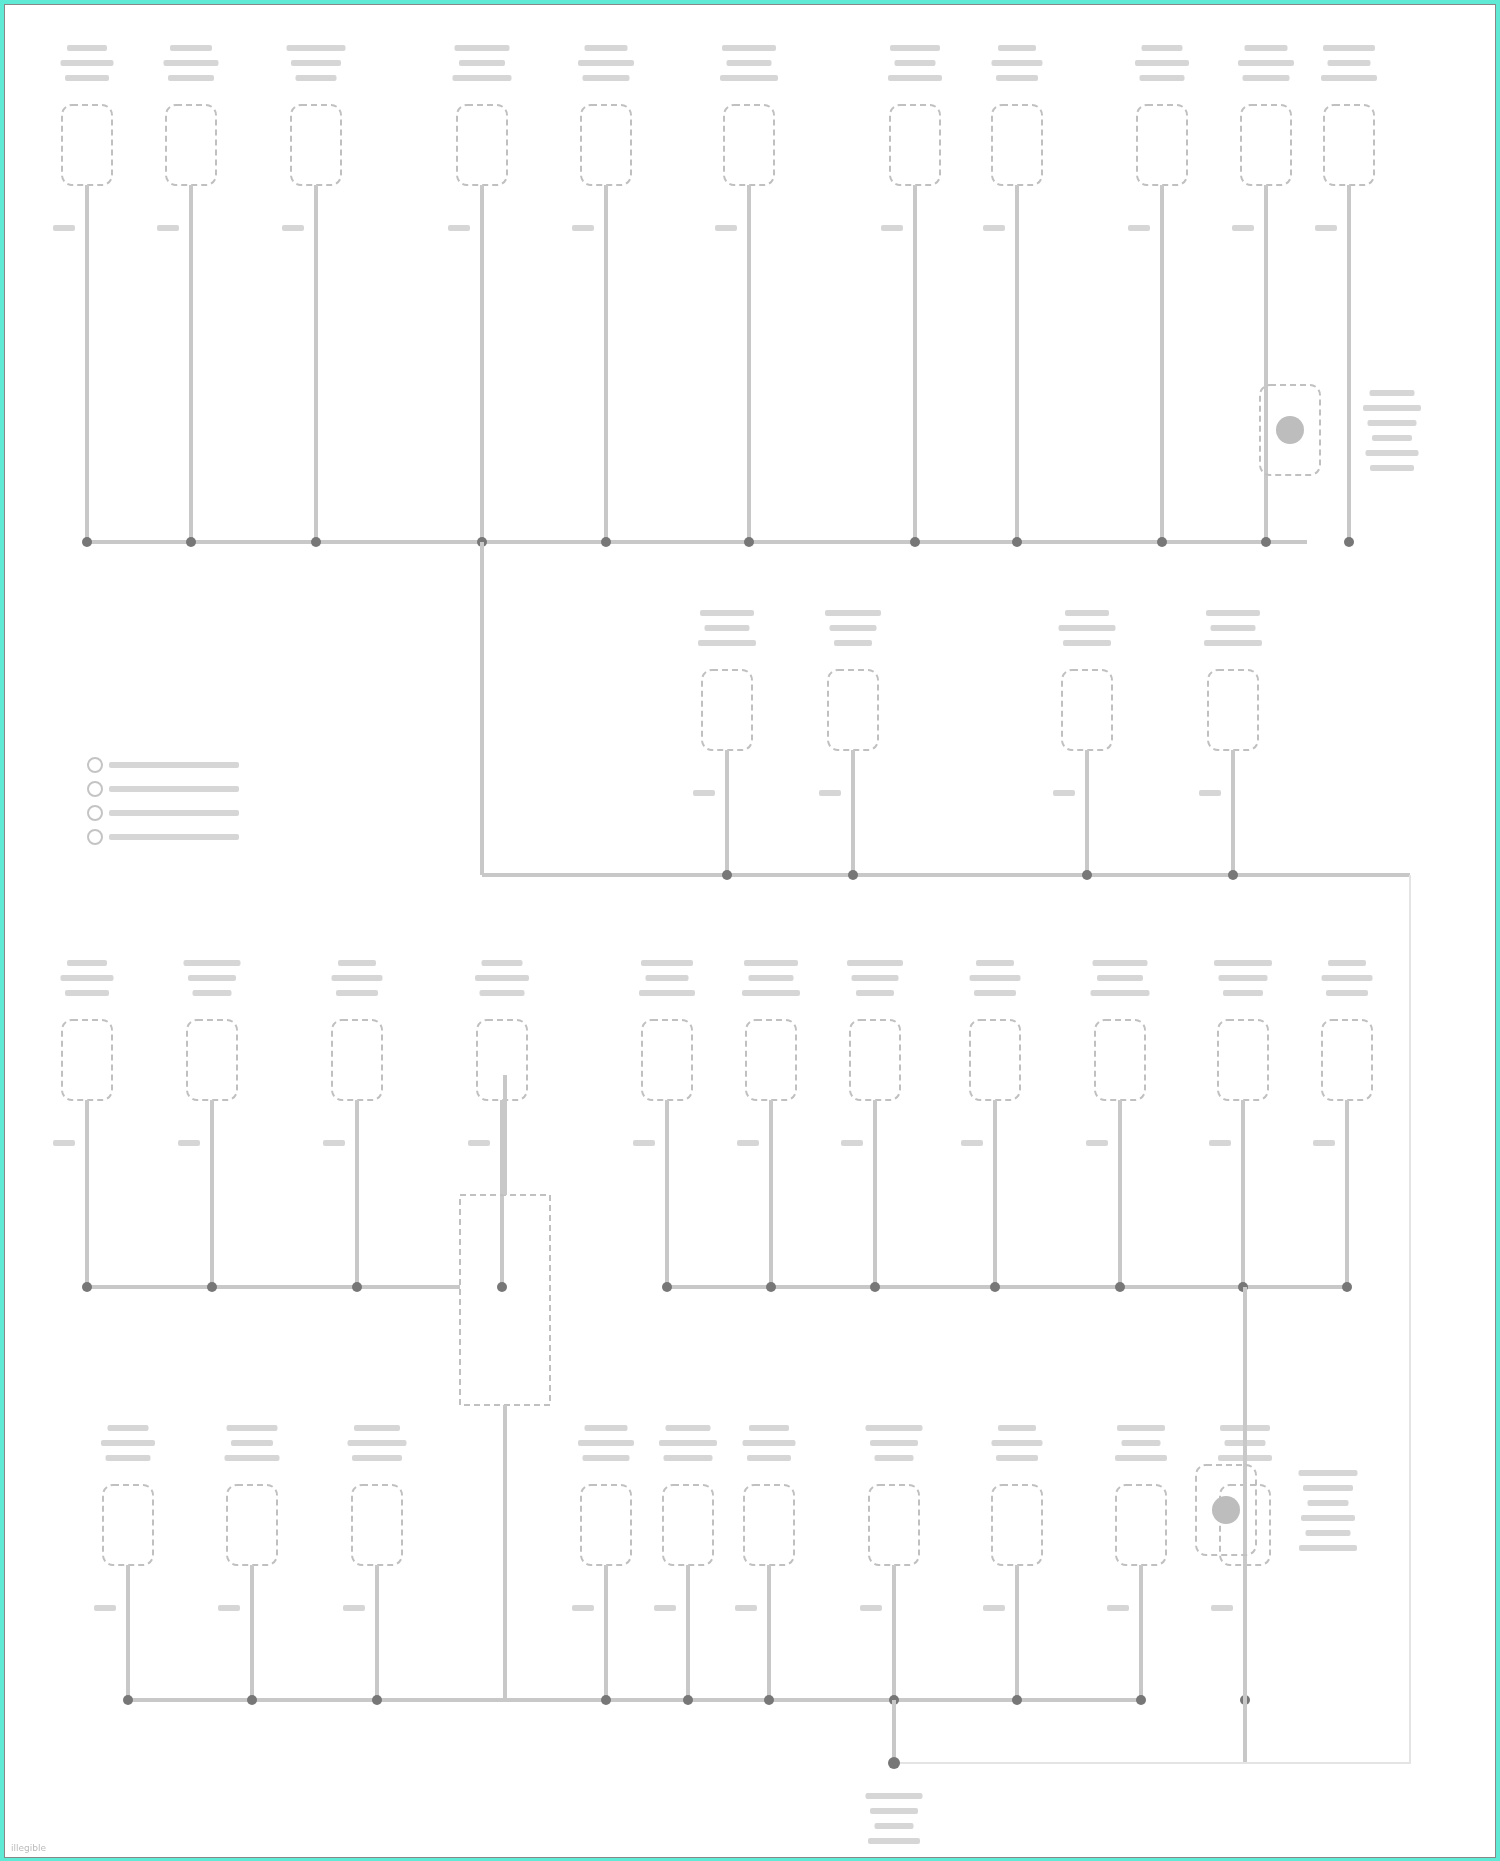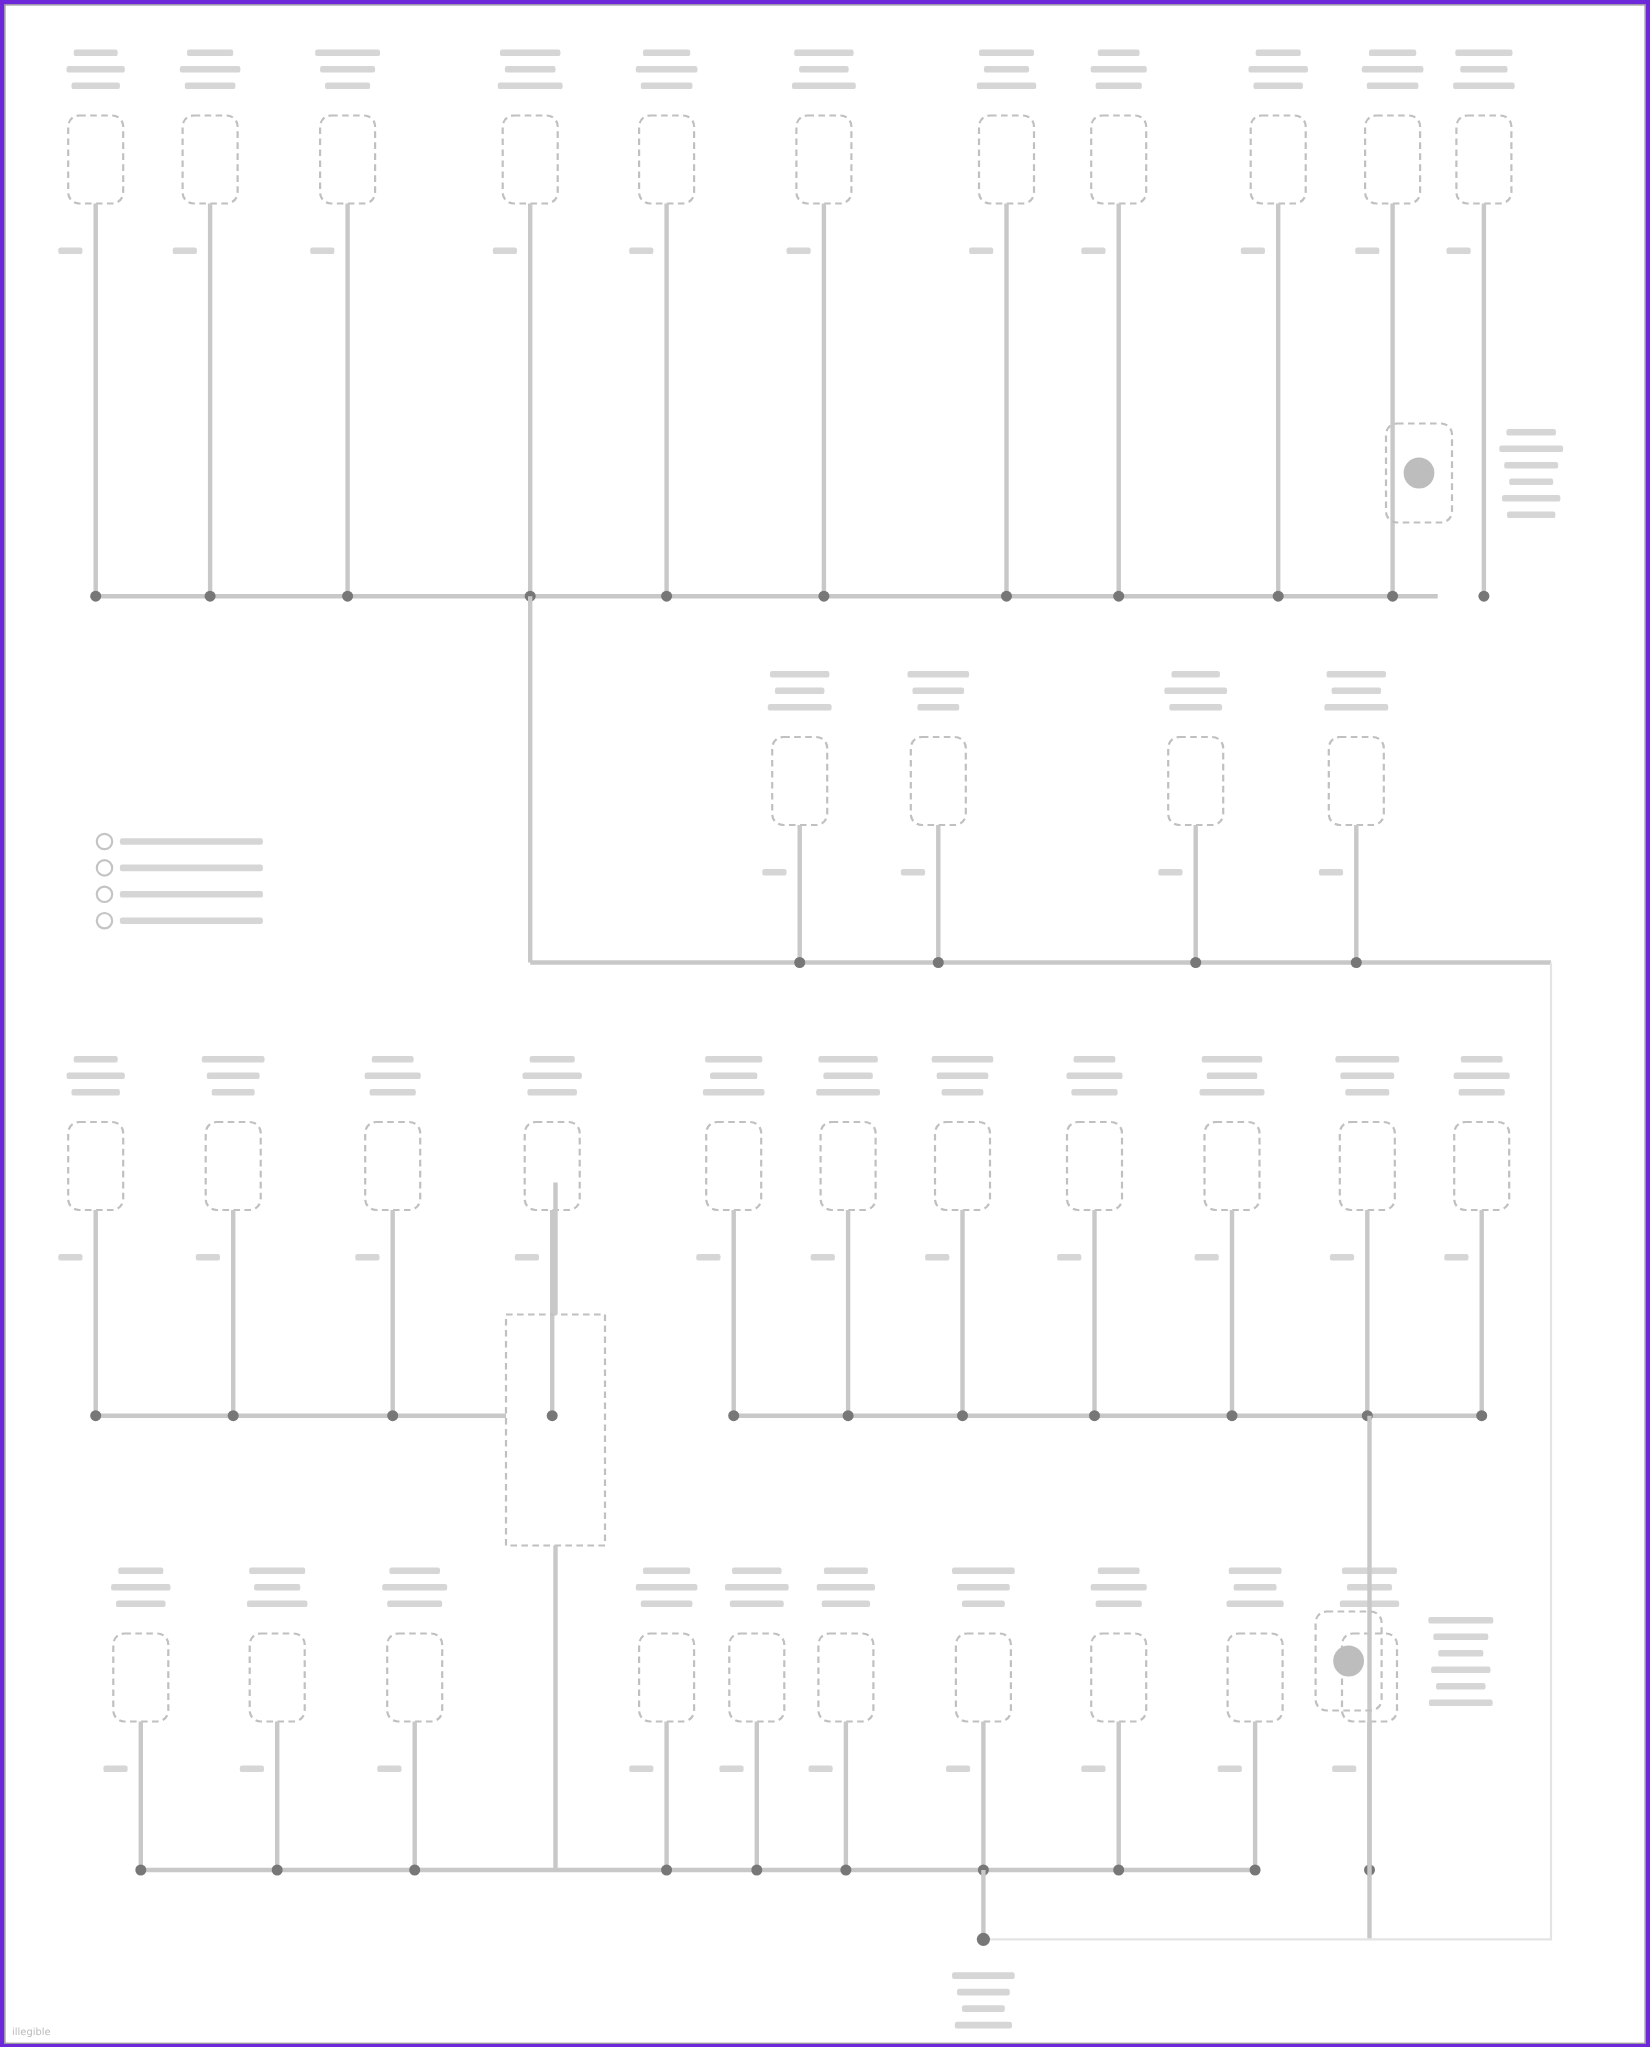--- a/index.html
+++ b/index.html
@@ -1,16 +1,16 @@
 <!DOCTYPE html>
 <html><head>
 <meta charset="utf-8">
 <style>
   html,body{margin:0;padding:0;background:#5a5a5a;}
-  #frame{position:relative;width:1500px;height:1861px;background:#6d28d9;}
+  #frame{position:relative;width:1500px;height:1861px;background:#5eead4;}
   #canvas{position:absolute;left:4px;top:4px;width:1490px;height:1852px;background:#ffffff;border:1px solid #888;}
   svg{position:absolute;left:0;top:0;}
   .note{position:absolute;left:6px;bottom:4px;font:9px "DejaVu Sans",sans-serif;color:#bbb;}
 </style>
 </head>
 <body>
 
 <div id="frame">
   <div id="canvas">
     <svg id="diagram" width="1490" height="1852">

